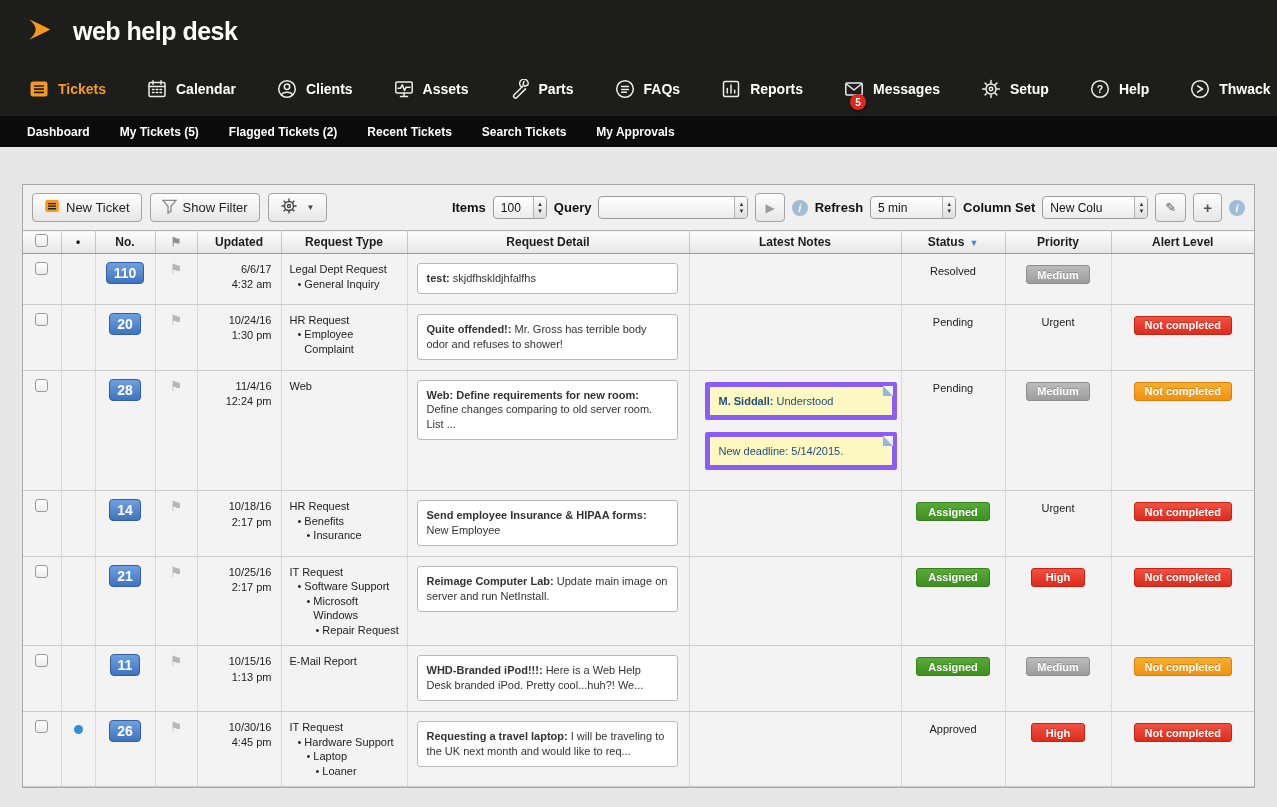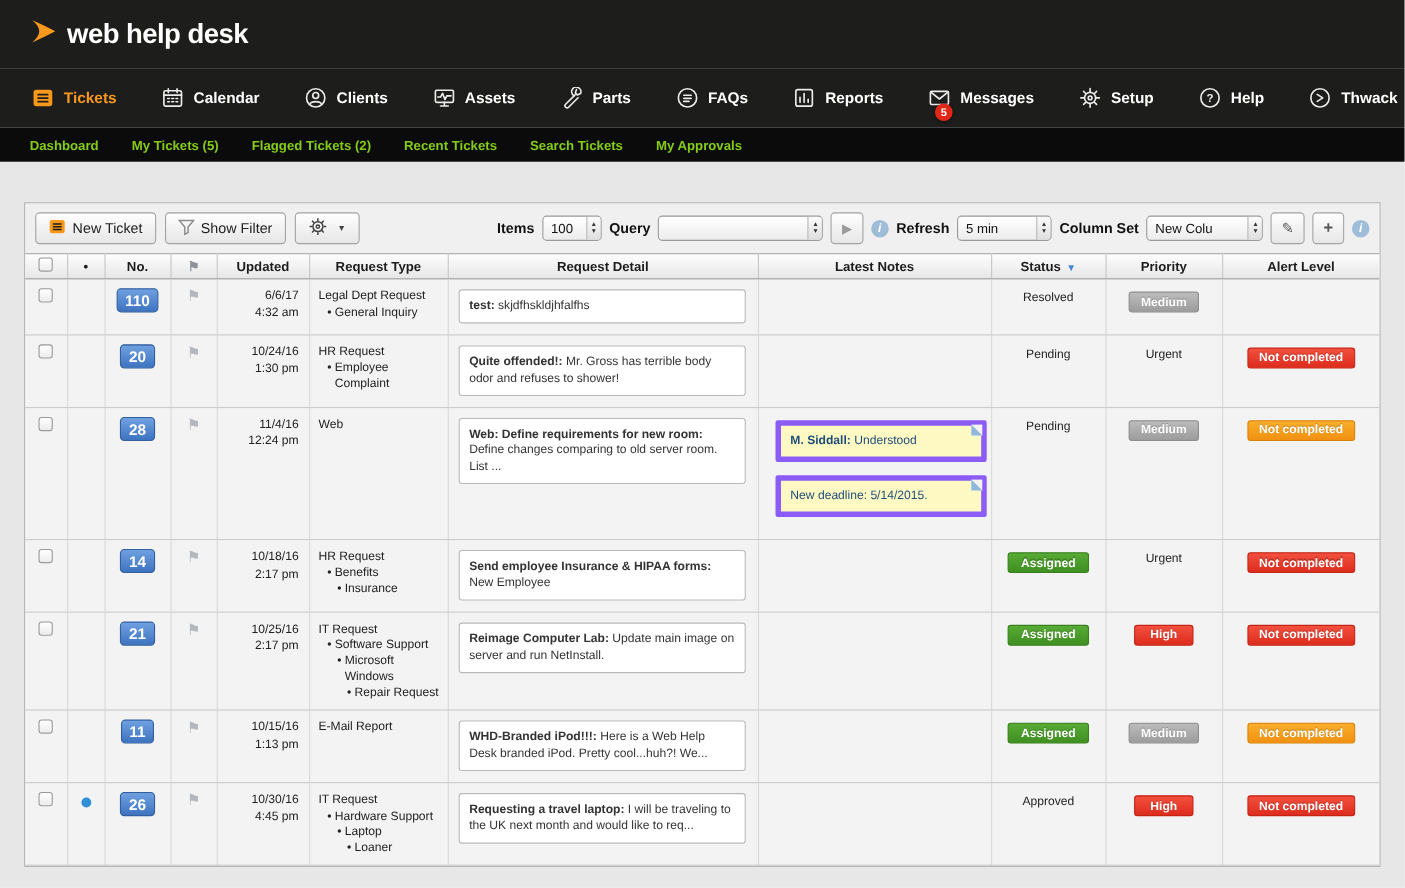--- a/index.html
+++ b/index.html
@@ -1,36 +1,36 @@
 <!DOCTYPE html>
 <html><head>
 <meta charset="utf-8">
 <style>
   * { box-sizing: border-box; margin: 0; padding: 0; }
   html,body { width:1277px; height:807px; overflow:hidden; }
   body { font-family:"Liberation Sans", sans-serif; background:#e7e7e7; color:#222; }
 
   
-  .header { height:62px; background:#1d1d1c; display:flex; align-items:center; padding-left:26px; gap:8px; }
+  .header { height:62px; background:#1d1d1c; display:flex; align-items:center; padding-left:26px; gap:20px; }
   .logo-text { color:#fff; font-size:25px; font-weight:bold; letter-spacing:-0.5px; }
 
   
   .main-nav { height:54px; background:#1d1d1c; display:flex; align-items:center; padding:0 28px; gap:40px; }
   .nav-item { display:flex; align-items:center; gap:8px; cursor:pointer; }
   .nav-item .nav-label { color:#fff; font-size:14px; font-weight:bold; }
   .nav-item.active .nav-label { color:#f8991d; }
   .nav-icon { position:relative; width:22px; height:22px; display:inline-flex; align-items:center; justify-content:center; }
   .nav-icon svg { display:block; }
   .nav-badge { position:absolute; bottom:-10px; left:7px; min-width:16px; height:16px; padding:0 3px;
     background:#e02718; border-radius:9px; color:#fff; font-size:10px; font-weight:bold;
     display:flex; align-items:center; justify-content:center; box-shadow:0 1px 3px rgba(0,0,0,.6); }
 
   
   .tab-bar { height:31px; background:#0b0b0b; display:flex; align-items:stretch; padding-left:12px; }
-  .tab { color:#84cc16; font-size:12px; font-weight:bold; padding:0 15px; display:flex; align-items:center; cursor:pointer; white-space:nowrap; }
+  .tab { color:#ffffff; font-size:12px; font-weight:bold; padding:0 15px; display:flex; align-items:center; cursor:pointer; white-space:nowrap; }
   .tab.active { background:#3d3d3d; }
 
   
   .content { padding:37px 22px 0; }
   .panel { background:#f3f3f3; border:1px solid #a8a8a8; }
 
   
   .toolbar { display:flex; align-items:center; padding:8px 9px; gap:8px; background:#f0f0f0; }
   .btn { height:29px; display:inline-flex; align-items:center; gap:6px; padding:0 11px;
     background:linear-gradient(#fefefe,#e6e6e6); border:1px solid #a3a3a3; border-radius:4px;

